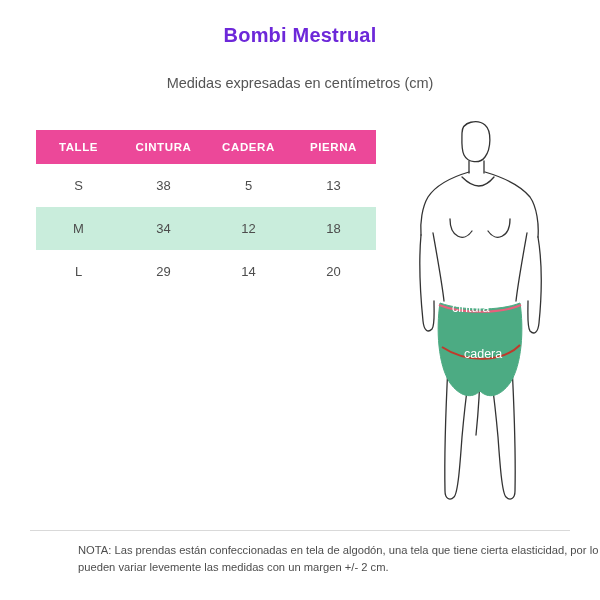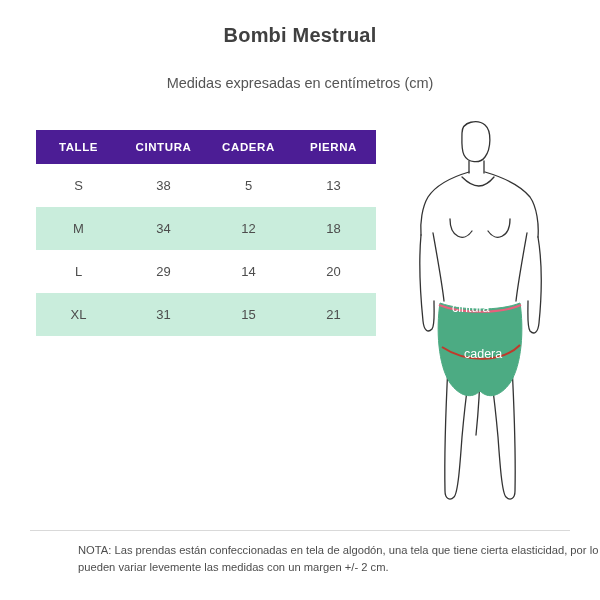--- a/index.html
+++ b/index.html
@@ -16,21 +16,21 @@
     position: relative;
   }
   .page {
     width: 600px;
     height: 600px;
     position: relative;
     box-sizing: border-box;
   }
   .title {
     text-align: center;
-    color: #404040;
+    color: #6d28d9;
     font-size: 20px;
     font-weight: bold;
     padding-top: 24px;
     letter-spacing: 0.2px;
   }
   .subtitle {
     text-align: center;
     color: #555555;
     font-size: 14.5px;
     margin-top: 28px;
@@ -48,21 +48,21 @@
     left: 36px;
     top: 15px;
     width: 340px;
   }
   table.size-table {
     border-collapse: collapse;
     width: 340px;
     table-layout: fixed;
   }
   table.size-table th {
-    background: #4c1d95;
+    background: #ec4899;
     color: #ffffff;
     font-size: 11.5px;
     font-weight: bold;
     letter-spacing: 0.6px;
     padding: 11px 0;
     text-align: center;
     border: none;
   }
   table.size-table td {
     text-align: center;
@@ -154,26 +154,20 @@
             <td>34</td>
             <td>12</td>
             <td>18</td>
           </tr>
           <tr class="row-odd">
             <td>L</td>
             <td>29</td>
             <td>14</td>
             <td>20</td>
           </tr>
-          <tr class="row-even">
-            <td>XL</td>
-            <td>31</td>
-            <td>15</td>
-            <td>21</td>
-          </tr>
         </tbody>
       </table>
     </div>
 
     <div class="figure">
       <svg width="200" height="400" viewBox="0 0 200 400">
         <g fill="none" stroke="#333333" stroke-width="1.3" stroke-linejoin="round" stroke-linecap="round">
 
           <path d="M70 18 C70 6 86 4 93 10 C100 16 99 34 93 42 C88 49 76 48 72 40 C69 34 70 24 70 18 Z"></path>
 

